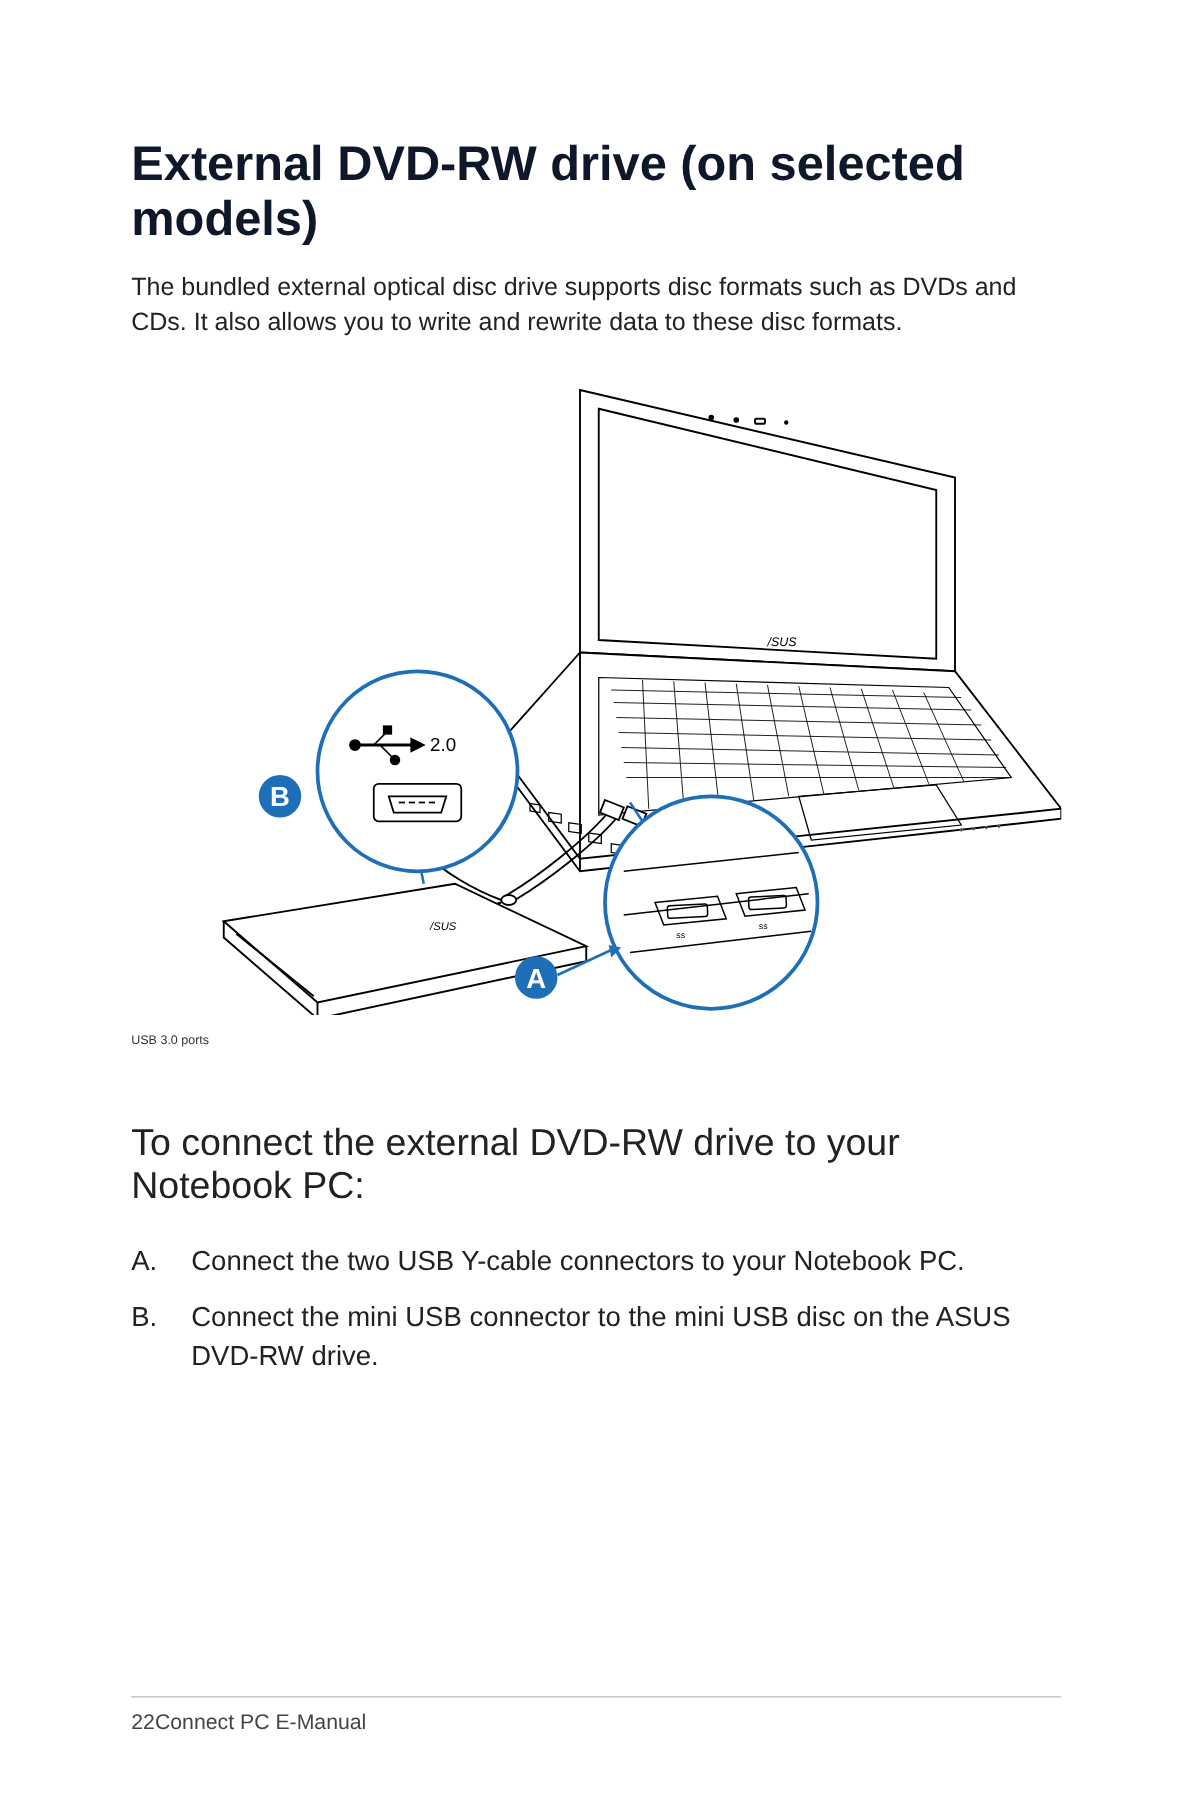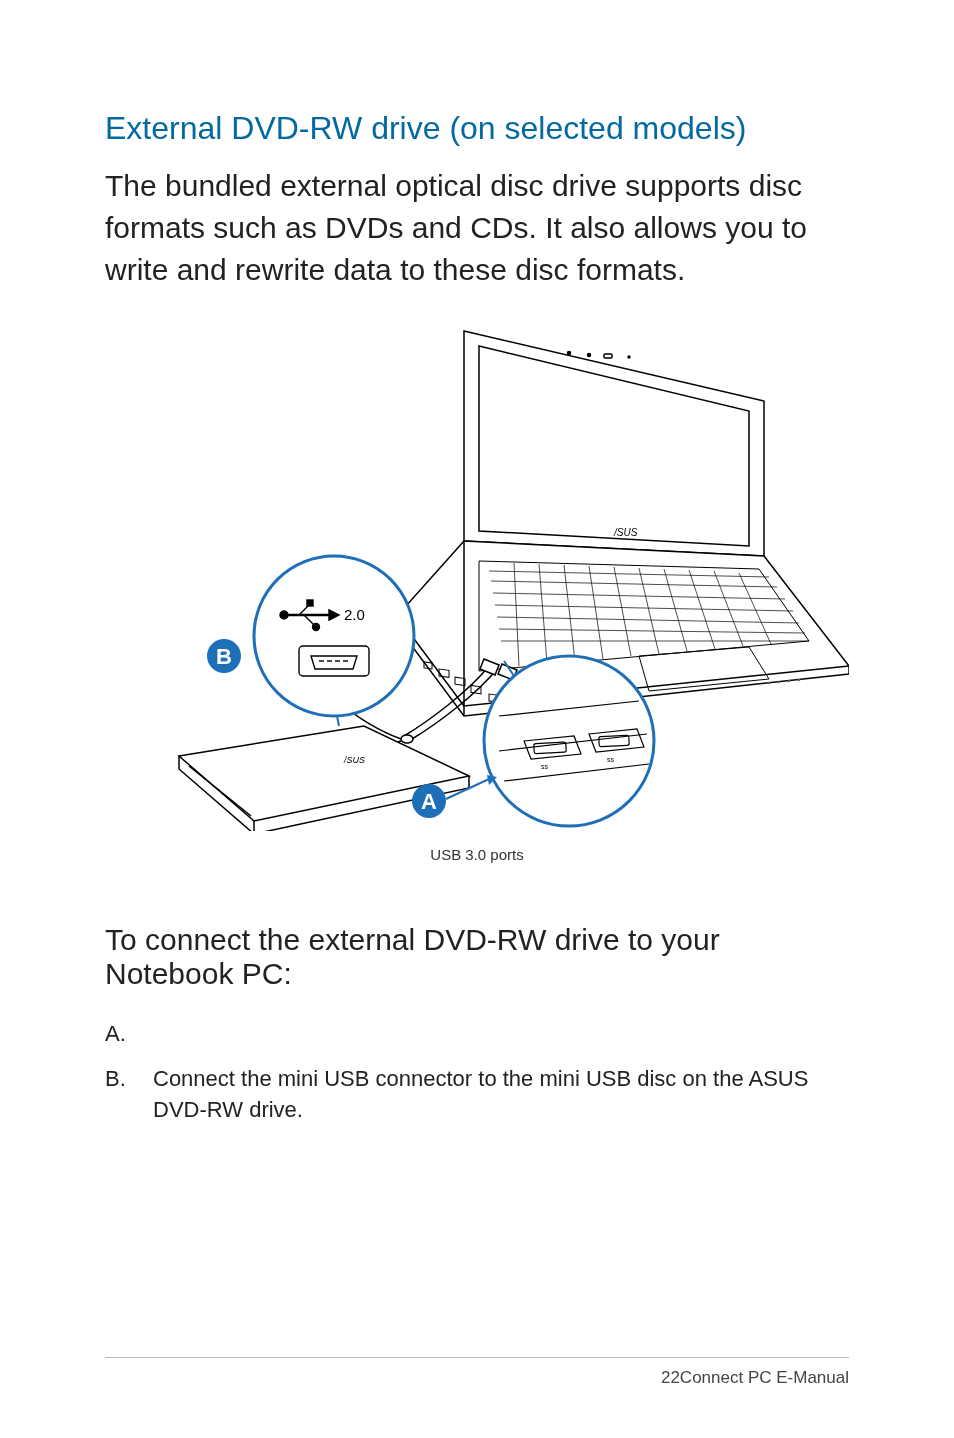--- a/index.html
+++ b/index.html
@@ -9,44 +9,43 @@
     }
     body {
       font-family: "Segoe UI", Arial, sans-serif;
       background: #fff;
       width: 954px;
       height: 1438px;
       position: relative;
       padding: 110px 105px 50px 105px;
     }
     .heading {
-      color: #0369a1;
-      font-size: 32px;
-      font-weight: normal;
+      color: #0f172a;
+      font-size: 39px;
+      font-weight: bold;
       margin-bottom: 18px;
     }
     .intro {
-      font-size: 30px;
+      font-size: 20px;
       line-height: 1.4;
       color: #222;
       margin-bottom: 30px;
     }
     .diagram-container {
       width: 100%;
       display: flex;
       justify-content: flex-end;
       margin: 30px 0 20px 0;
     }
     .diagram {
       width: 680px;
       height: 510px;
     }
     .caption {
-      text-align: center;
-      font-size: 15px;
+      font-size: 10px;
       color: #333;
       margin-top: -5px;
       margin-bottom: 60px;
     }
     .connect-title {
       font-size: 30px;
       color: #222;
       margin-bottom: 28px;
     }
     .steps {
@@ -64,21 +63,21 @@
       flex-shrink: 0;
     }
     .footer {
       position: absolute;
       bottom: 50px;
       left: 105px;
       right: 105px;
       border-top: 1px solid #bbb;
       padding-top: 10px;
       display: flex;
-      justify-content: flex-end;
+      justify-content: flex-start;
       font-size: 17px;
       color: #444;
     }
   </style>
 </head>
 <body>
 
 <h2 class="heading">External DVD-RW drive (on selected models)</h2>
 <p class="intro">The bundled external optical disc drive supports disc formats such as DVDs and CDs. It also allows you to write and rewrite data to these disc formats.</p>
 
@@ -226,20 +225,21 @@
   </svg>
 </div>
 
 <p class="caption">USB 3.0 ports</p>
 
 <p class="connect-title">To connect the external DVD-RW drive to your Notebook PC:</p>
 
 <ol class="steps">
   <li>
     <span class="step-letter">A.</span>
+    <span>Connect the two USB Y-cable connectors to your Notebook PC.</span>
   </li>
   <li>
     <span class="step-letter">B.</span>
     <span>Connect the  mini USB connector to the mini USB disc on the ASUS DVD-RW drive.</span>
   </li>
 </ol>
 
 <div class="footer">
   <span>22</span>
   <span>Connect PC E-Manual</span>

